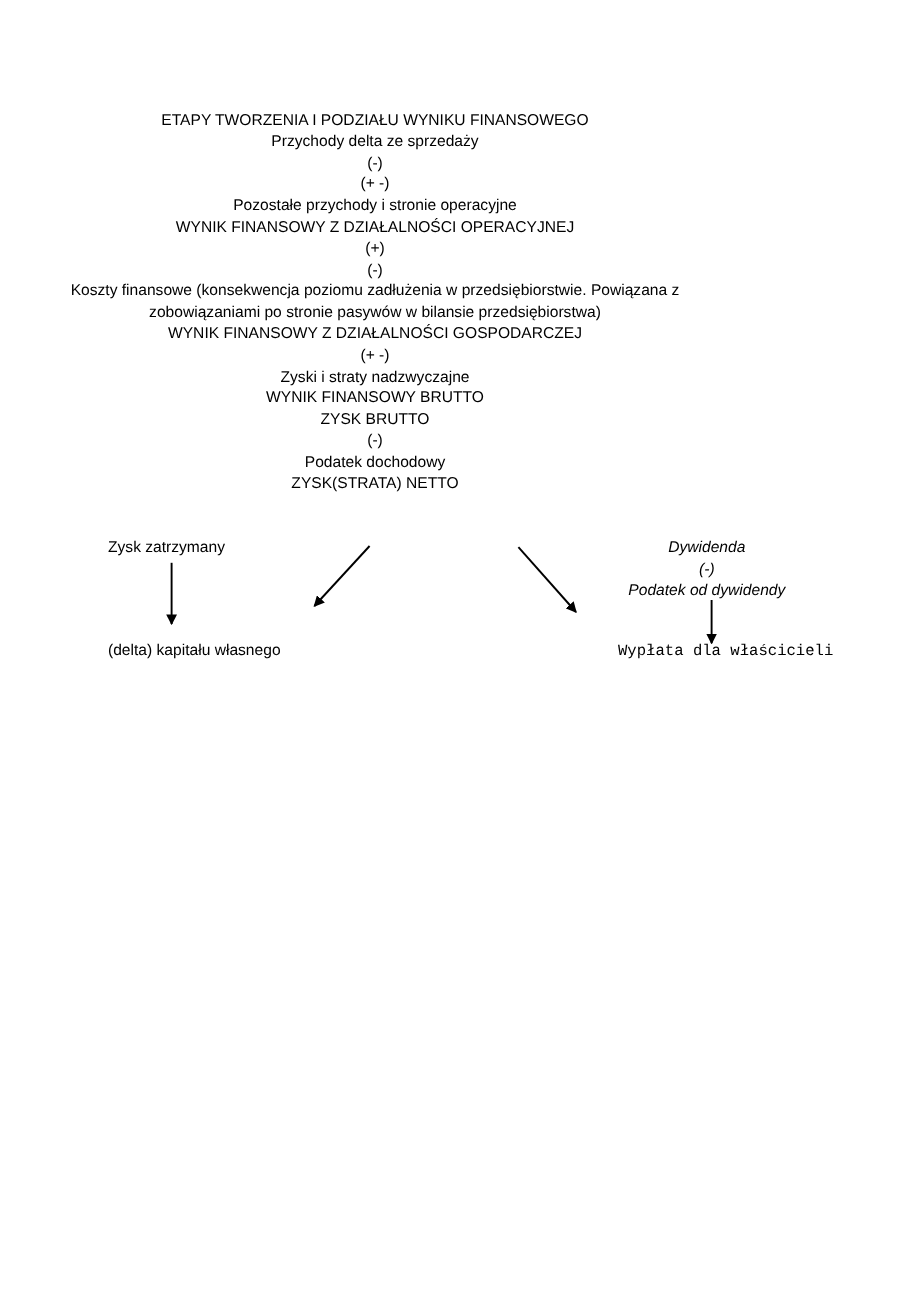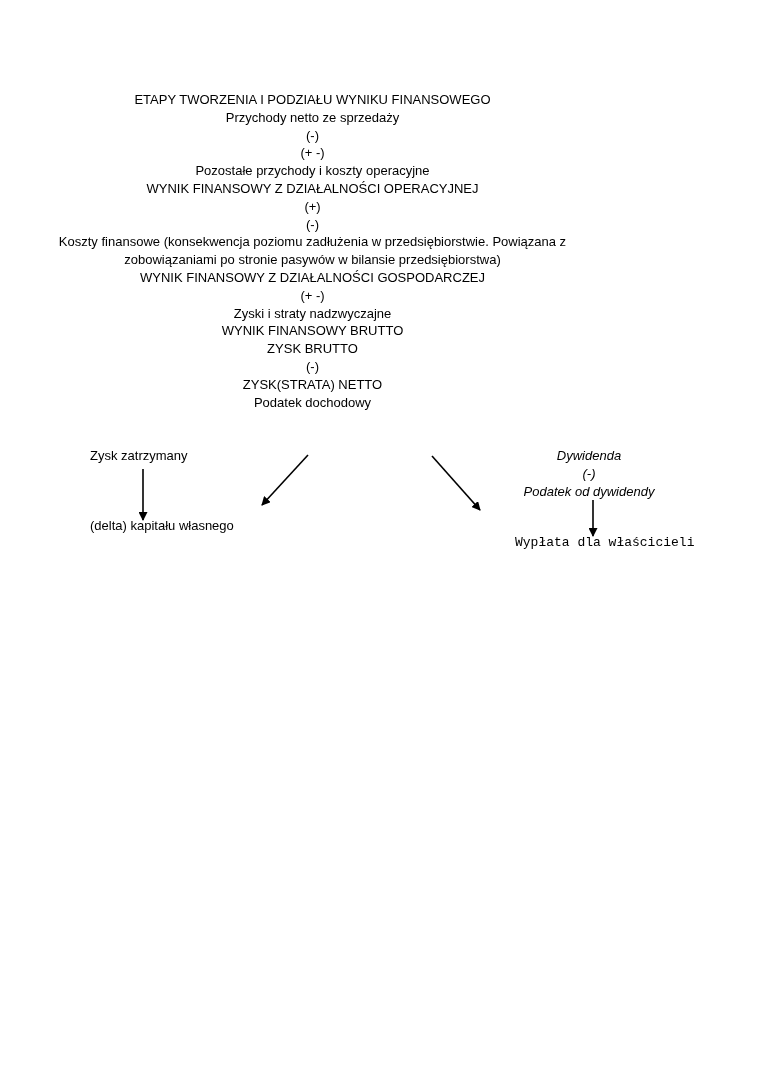--- a/index.html
+++ b/index.html
@@ -22,50 +22,50 @@
   .flow-step { white-space: nowrap; }
   .flow-step.wrap-line {
     white-space: normal;
     max-width: 575px;
     margin: 0 auto;
     text-align: center;
   }
   .abs { position: absolute; line-height: 18px; white-space: nowrap; }
   #label-zysk-zatrzymany { left: 90px; top: 447px; }
   #dividend-block { left: 515px; top: 447px; width: 148px; text-align: center; font-style: italic; }
-  #label-delta-kapitalu { left: 90px; top: 517px; }
+  #label-delta-kapitalu { left: 90px; top: 533px; }
   #label-wyplata { left: 515px; top: 534px; font-family: Liberation Mono, monospace; }
   svg.arrows-overlay {
     position: absolute; top: 0; left: 0;
     width: 760px; height: 1075px;
     pointer-events: none;
   }
   svg.arrows-overlay line { stroke: #000000; stroke-width: 1.6; }
 </style>
 </head>
 <body style="background: rgb(255, 255, 255); color: rgb(0, 0, 0);">
 
 <div class="sequence">
   <div class="flow-step">ETAPY TWORZENIA I PODZIAŁU WYNIKU FINANSOWEGO</div>
-  <div class="flow-step">Przychody netto ze sprzedaży</div>
+  <div class="flow-step">Przychody delta ze sprzedaży</div>
   <div class="flow-step">(-)</div>
   <div class="flow-step">(+ -)</div>
-  <div class="flow-step">Pozostałe przychody i koszty operacyjne</div>
+  <div class="flow-step">Pozostałe przychody i stronie operacyjne</div>
   <div class="flow-step">WYNIK FINANSOWY Z DZIAŁALNOŚCI OPERACYJNEJ</div>
   <div class="flow-step">(+)</div>
   <div class="flow-step">(-)</div>
   <div class="flow-step wrap-line">Koszty finansowe (konsekwencja poziomu zadłużenia w przedsiębiorstwie. Powiązana z zobowiązaniami po stronie pasywów w bilansie przedsiębiorstwa)</div>
   <div class="flow-step">WYNIK FINANSOWY Z DZIAŁALNOŚCI GOSPODARCZEJ</div>
   <div class="flow-step">(+ -)</div>
   <div class="flow-step">Zyski i straty nadzwyczajne</div>
   <div class="flow-step">WYNIK FINANSOWY BRUTTO</div>
   <div class="flow-step">ZYSK BRUTTO</div>
   <div class="flow-step">(-)</div>
+  <div class="flow-step">Podatek dochodowy</div>
   <div class="flow-step">ZYSK(STRATA) NETTO</div>
-  <div class="flow-step">Podatek dochodowy</div>
 </div>
 
 <div class="abs" id="label-zysk-zatrzymany">Zysk zatrzymany</div>
 
 <div class="abs" id="dividend-block">
   <div>Dywidenda</div>
   <div>(-)</div>
   <div>Podatek od dywidendy</div>
 </div>
 

